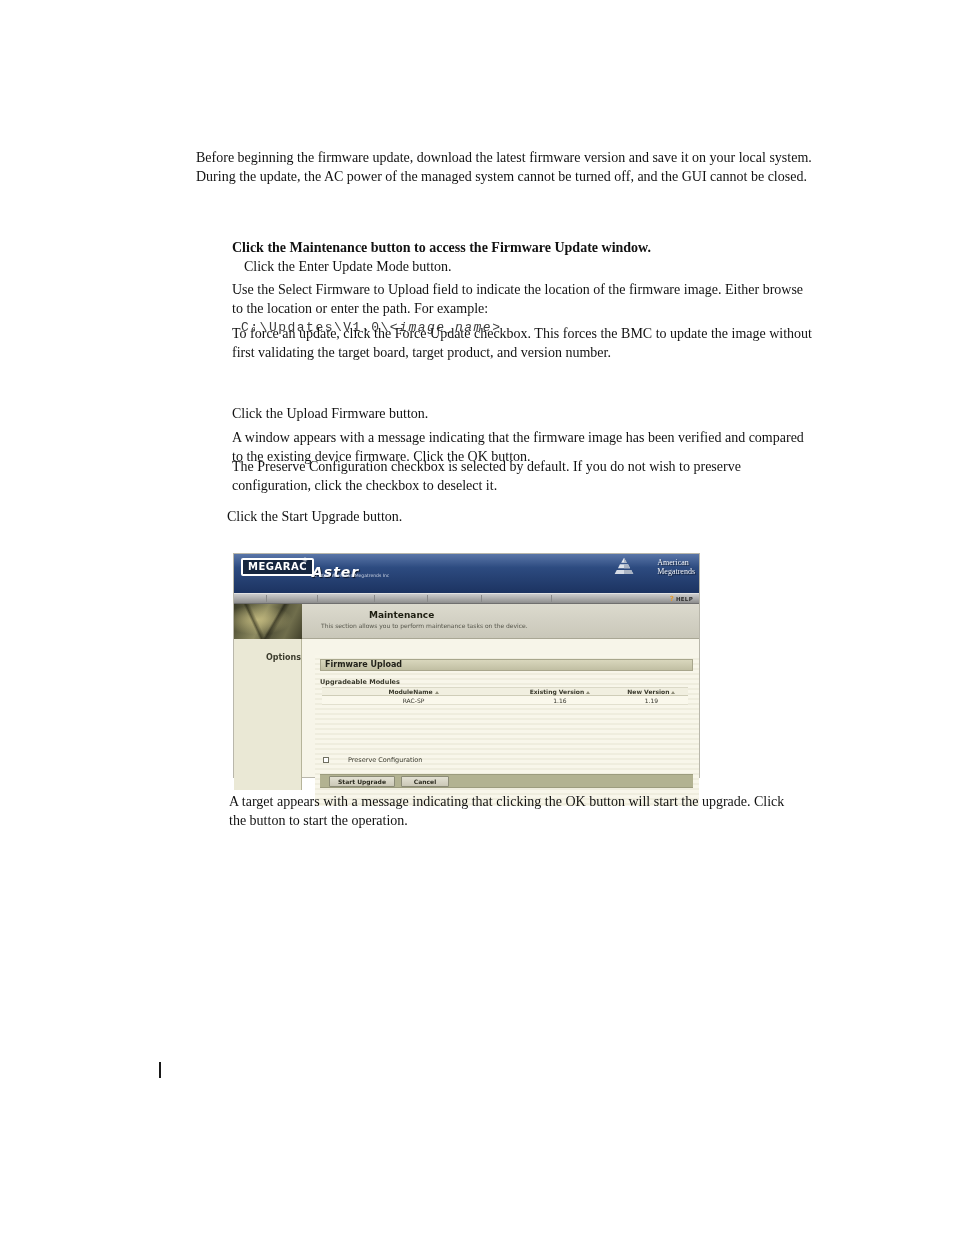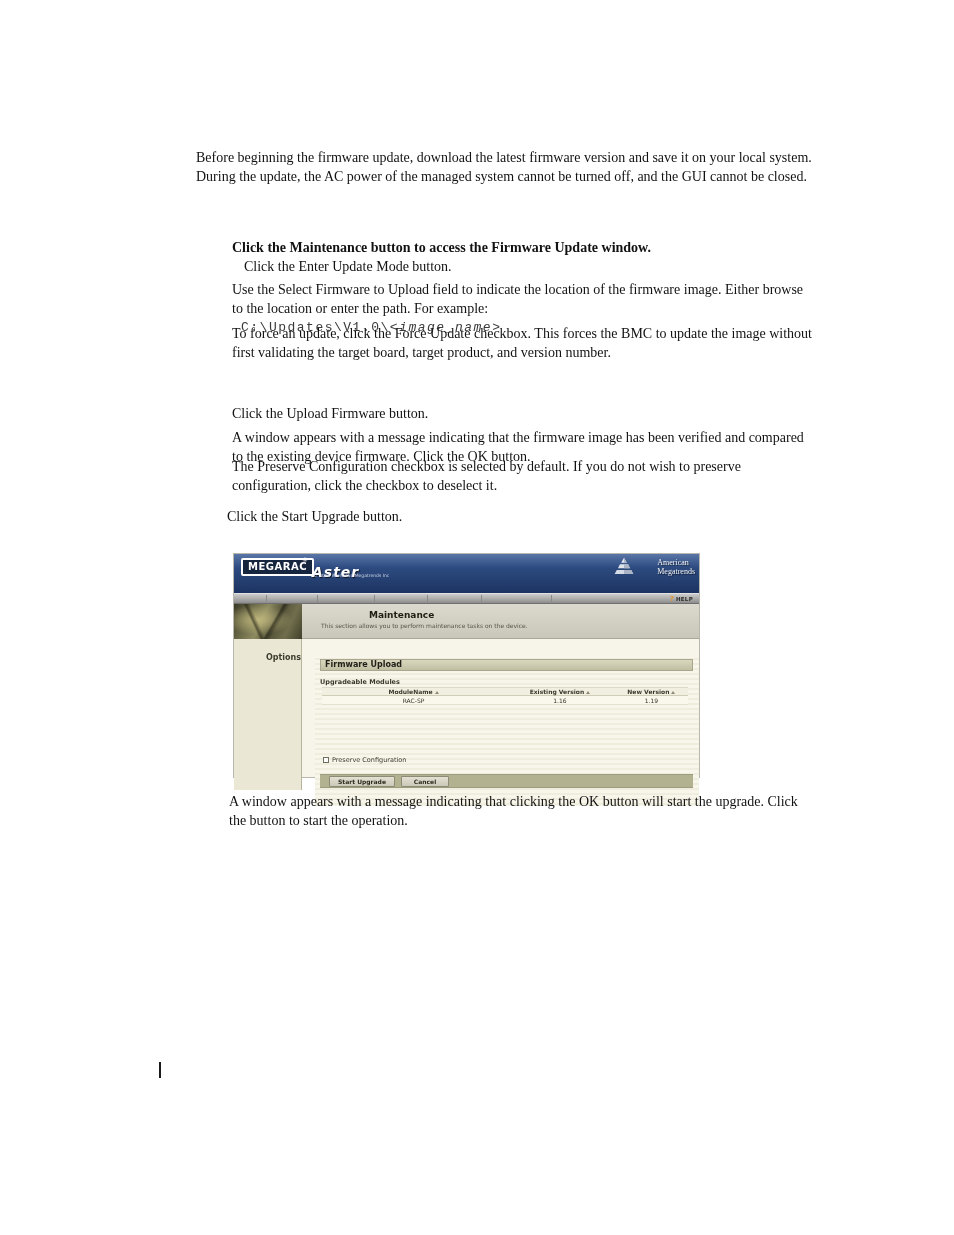--- a/index.html
+++ b/index.html
@@ -96,21 +96,21 @@
     display:flex; align-items:center; height:9px; background:#faf8ec;
     border-bottom:1px solid #e2e0cf; color:#33332a;
   }
   .c1 { width:50%; text-align:center; } .c2 { width:30%; text-align:center; } .c3 { width:20%; text-align:center; }
   .th { font-size:6px; font-weight:bold; color:#3a3a2c; }
   .td { font-size:6px; }
   .sort-icon {
     display:inline-block; width:0; height:0; margin-left:2px; vertical-align:middle;
     border-left:2px solid transparent; border-right:2px solid transparent; border-bottom:3px solid #8e8c78;
   }
-  .checkbox-row { position:absolute; left:8px; top:101px; display:flex; align-items:center; gap:3px; }
+  .checkbox-row { position:absolute; left:8px; top:101px; display:flex; align-items:center; gap:19px; }
   .checkbox { width:6px; height:6px; background:#ffffff; border:1px solid #6f6f60; }
   .checkbox-label { font-size:6.5px; color:#3a3a2e; }
   .btn-bar {
     position:absolute; left:5px; right:6px; top:119px; height:14px;
     background:#b2b291; border-top:1px solid #9c9c7e; border-bottom:1px solid #9c9c7e;
     display:flex; align-items:center; gap:6px; padding-left:9px;
   }
   .btn {
     height:11px; display:flex; align-items:center; justify-content:center;
     background:linear-gradient(180deg,#e3e1d3,#cbc8b7); border:1px solid #8b8b76; border-radius:1px;
@@ -204,16 +204,16 @@
         </div>
 
         <div class="btn-bar">
           <div class="btn btn-start">Start Upgrade</div>
           <div class="btn btn-cancel">Cancel</div>
         </div>
       </div>
     </div>
   </div>
 
-  <div class="doc-step" style="top:792px; left:229px; width:575px;">A window appears with a message indicating that clicking the OK button will start the upgrade. Click the button to start the operation.</div>
+  <div class="doc-step" style="top:792px; left:229px; width:575px;">A target appears with a message indicating that clicking the OK button will start the upgrade. Click the button to start the operation.</div>
 
   <div class="footer-tick"></div>
 </div>
 
 </body></html>

